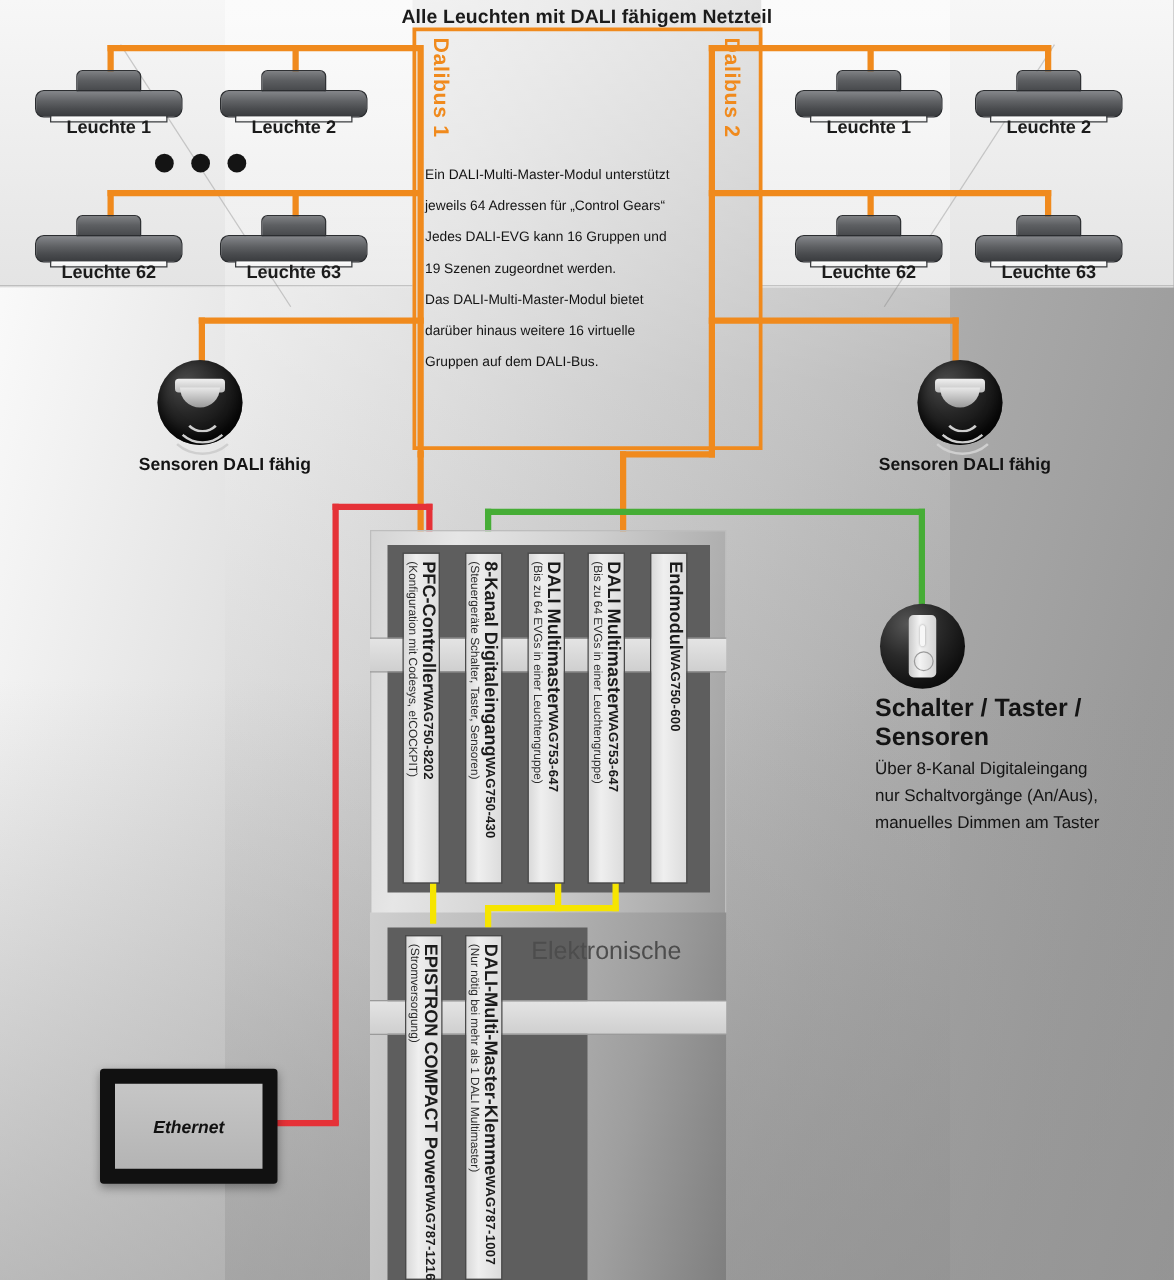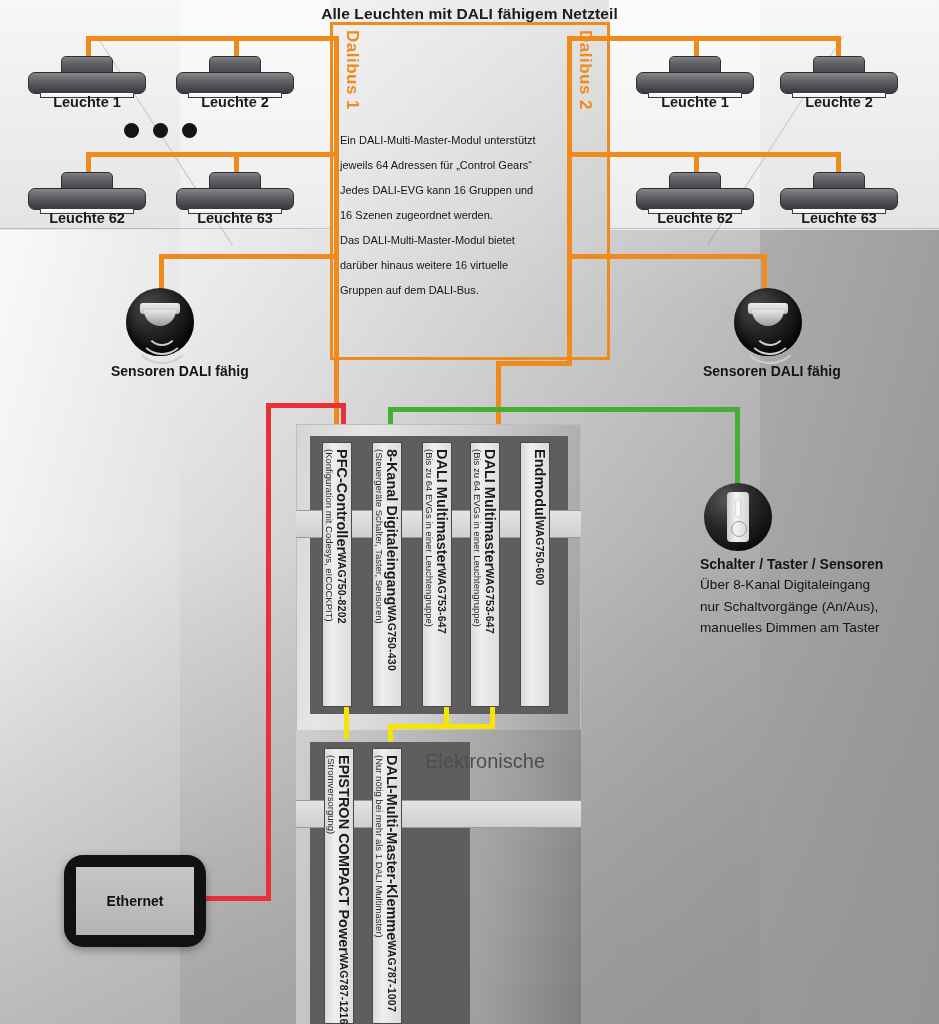--- a/index.html
+++ b/index.html
@@ -76,22 +76,22 @@
   .switch-dome{position:absolute;width:68px;height:68px;border-radius:50%;
     background:radial-gradient(circle at 32% 24%,#565656 0%,#2a2a2a 38%,#101010 72%,#000 100%);}
   .switch-dome .plate{position:absolute;left:23px;top:9px;width:22px;height:50px;border-radius:4px;
     background:linear-gradient(90deg,#c9c9c9,#f4f4f4 40%,#d2d2d2 100%);}
   .switch-dome .bar{position:absolute;left:32px;top:17px;width:4px;height:17px;border-radius:2px;
     background:#f7f7f7;box-shadow:0 0 2px rgba(0,0,0,.35);}
   .switch-dome .ring{position:absolute;left:27px;top:38px;width:14px;height:14px;border-radius:50%;
     border:1.6px solid #9b9b9b;}
 
   
-  .ethernet{position:absolute;left:64px;top:855px;width:142px;height:92px;
-    background:#111;border-radius:19px;box-shadow:0 3px 8px rgba(0,0,0,.35);}
+  .ethernet{position:absolute;left:80px;top:855px;width:142px;height:92px;
+    background:#111;border-radius:3px;box-shadow:0 3px 8px rgba(0,0,0,.35);font-style:italic;}
   .ethernet .screen{position:absolute;left:12px;top:12px;right:12px;bottom:12px;
     background:linear-gradient(180deg,#c6c6c6,#b4b4b4);
     display:flex;align-items:center;justify-content:center;
     font-size:14px;font-weight:bold;color:#111;}
 
   
   .cabinet{position:absolute;left:296px;top:424px;width:285px;height:600px;
     background:linear-gradient(100deg,#d5d5d5 0%,#e6e6e6 18%,#cfcfcf 46%,#a9a9a9 78%,#8d8d8d 100%);
     border:1px solid #bdbdbd;box-sizing:border-box;}
   .cabinet-lower{position:absolute;left:296px;top:730px;width:285px;height:294px;
@@ -107,21 +107,21 @@
     writing-mode:vertical-rl;white-space:nowrap;color:#1b1b1b;
     padding-left:2px;box-sizing:border-box;}
   .module .mname{font-weight:bold;font-size:14.5px;}
   .module .mpart{font-size:10.5px;font-weight:bold;letter-spacing:.2px;}
   .module .sub-line{position:absolute;top:6px;left:0;writing-mode:vertical-rl;
     white-space:nowrap;font-size:9.5px;color:#2a2a2a;}
 
   .schaltschrank{position:absolute;left:425px;top:750px;font-size:20px;color:#4d4d4d;font-weight:500;}
 
   .switch-text{position:absolute;left:700px;top:556px;width:215px;}
-  .switch-text .h{font-size:14px;font-weight:bold;color:#141414;margin-bottom:2px;}
+  .switch-text .h{font-size:20px;font-weight:bold;color:#141414;margin-bottom:2px;}
   .switch-text .p{font-size:13.6px;line-height:21.5px;color:#141414;}
 </style>
 </head>
 <body>
 
 <div id="stage">
 
   <div class="bg-base"></div>
   <div class="bg-ceiling-left"></div>
   <div class="bg-ceiling-right"></div>
@@ -226,21 +226,21 @@
     <div class="body"></div>
     <div class="glow"></div>
   </div>
   <div class="lamp-label" style="left:779px;top:210px;width:120px;">Leuchte 63</div>
 
   <div class="infobox"></div>
   <div class="infotext">
     <div>Ein DALI-Multi-Master-Modul unterstützt</div>
     <div>jeweils 64 Adressen für „Control Gears“</div>
     <div>Jedes DALI-EVG kann 16 Gruppen und</div>
-    <div>16 Szenen zugeordnet werden.</div>
+    <div>19 Szenen zugeordnet werden.</div>
     <div>Das DALI-Multi-Master-Modul bietet</div>
     <div>darüber hinaus weitere 16 virtuelle</div>
     <div>Gruppen auf dem DALI-Bus.</div>
   </div>
 
   <div class="sensor-dome" style="left:126px;top:288px;">
     <div class="cap"></div>
     <div class="hemi"></div>
     <div class="arc" style="left:20px;top:26px;width:28px;height:28px;"></div>
     <div class="arc" style="left:13px;top:25px;width:42px;height:38px;"></div>

